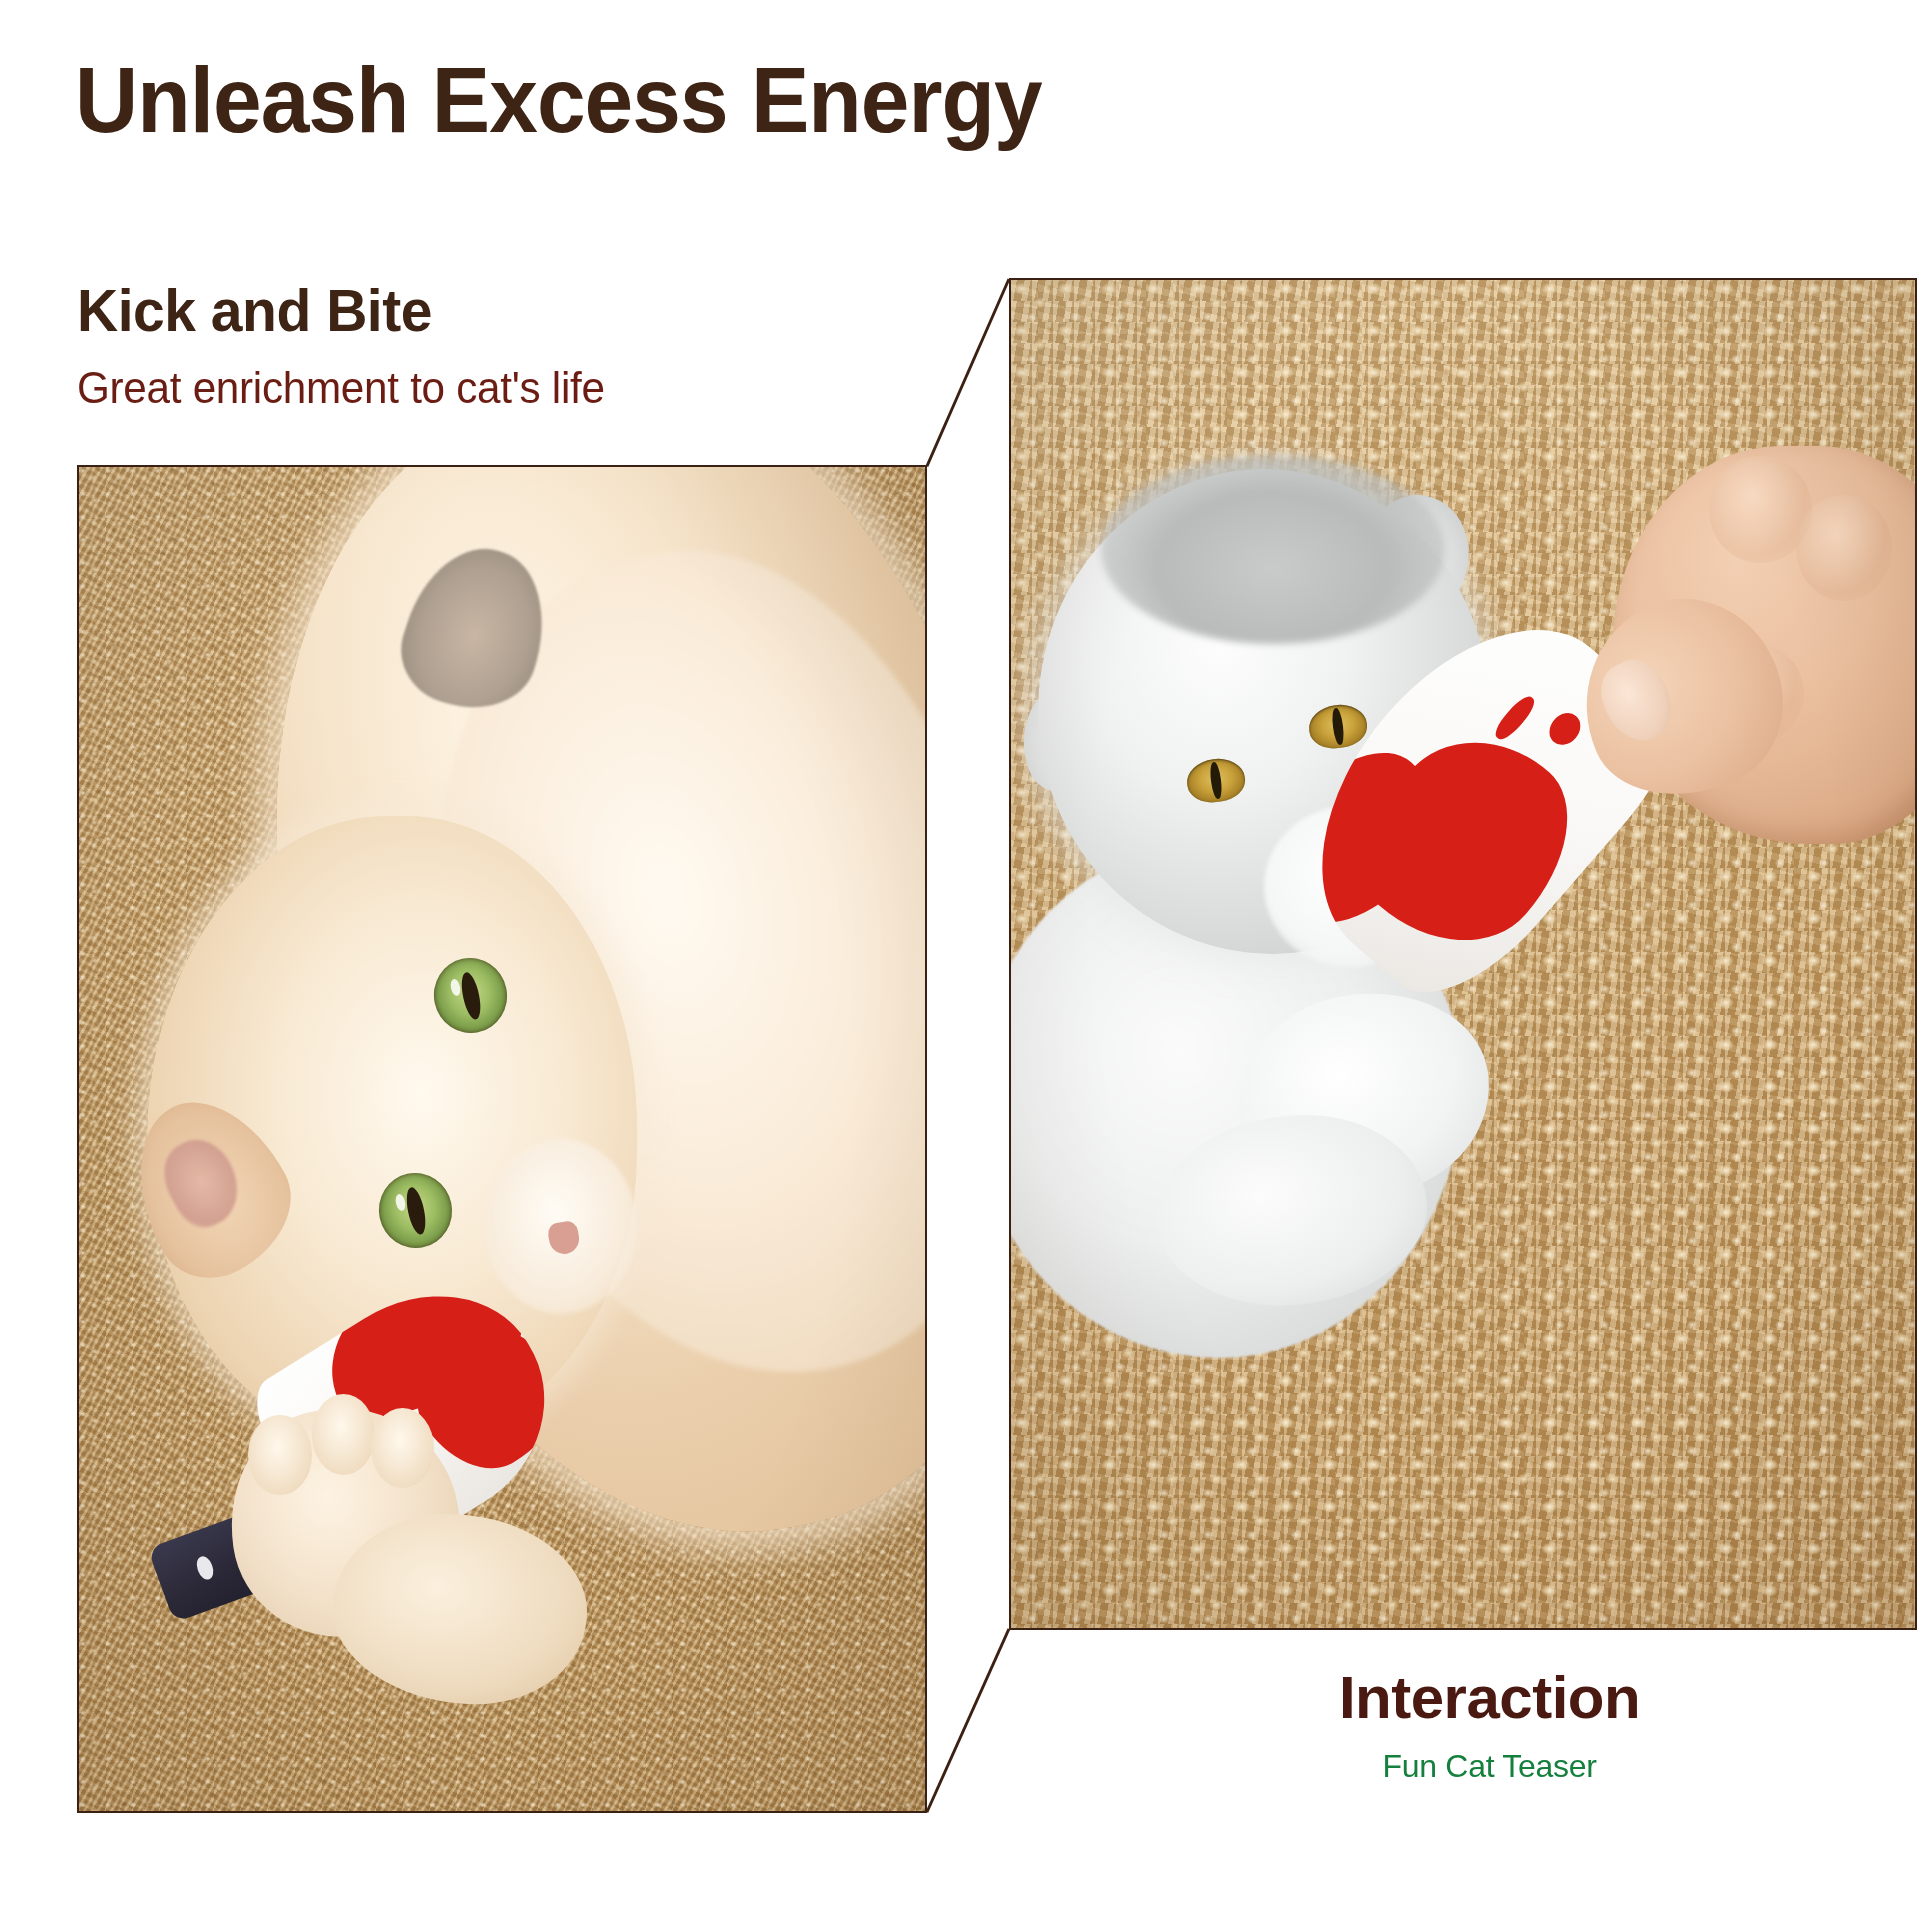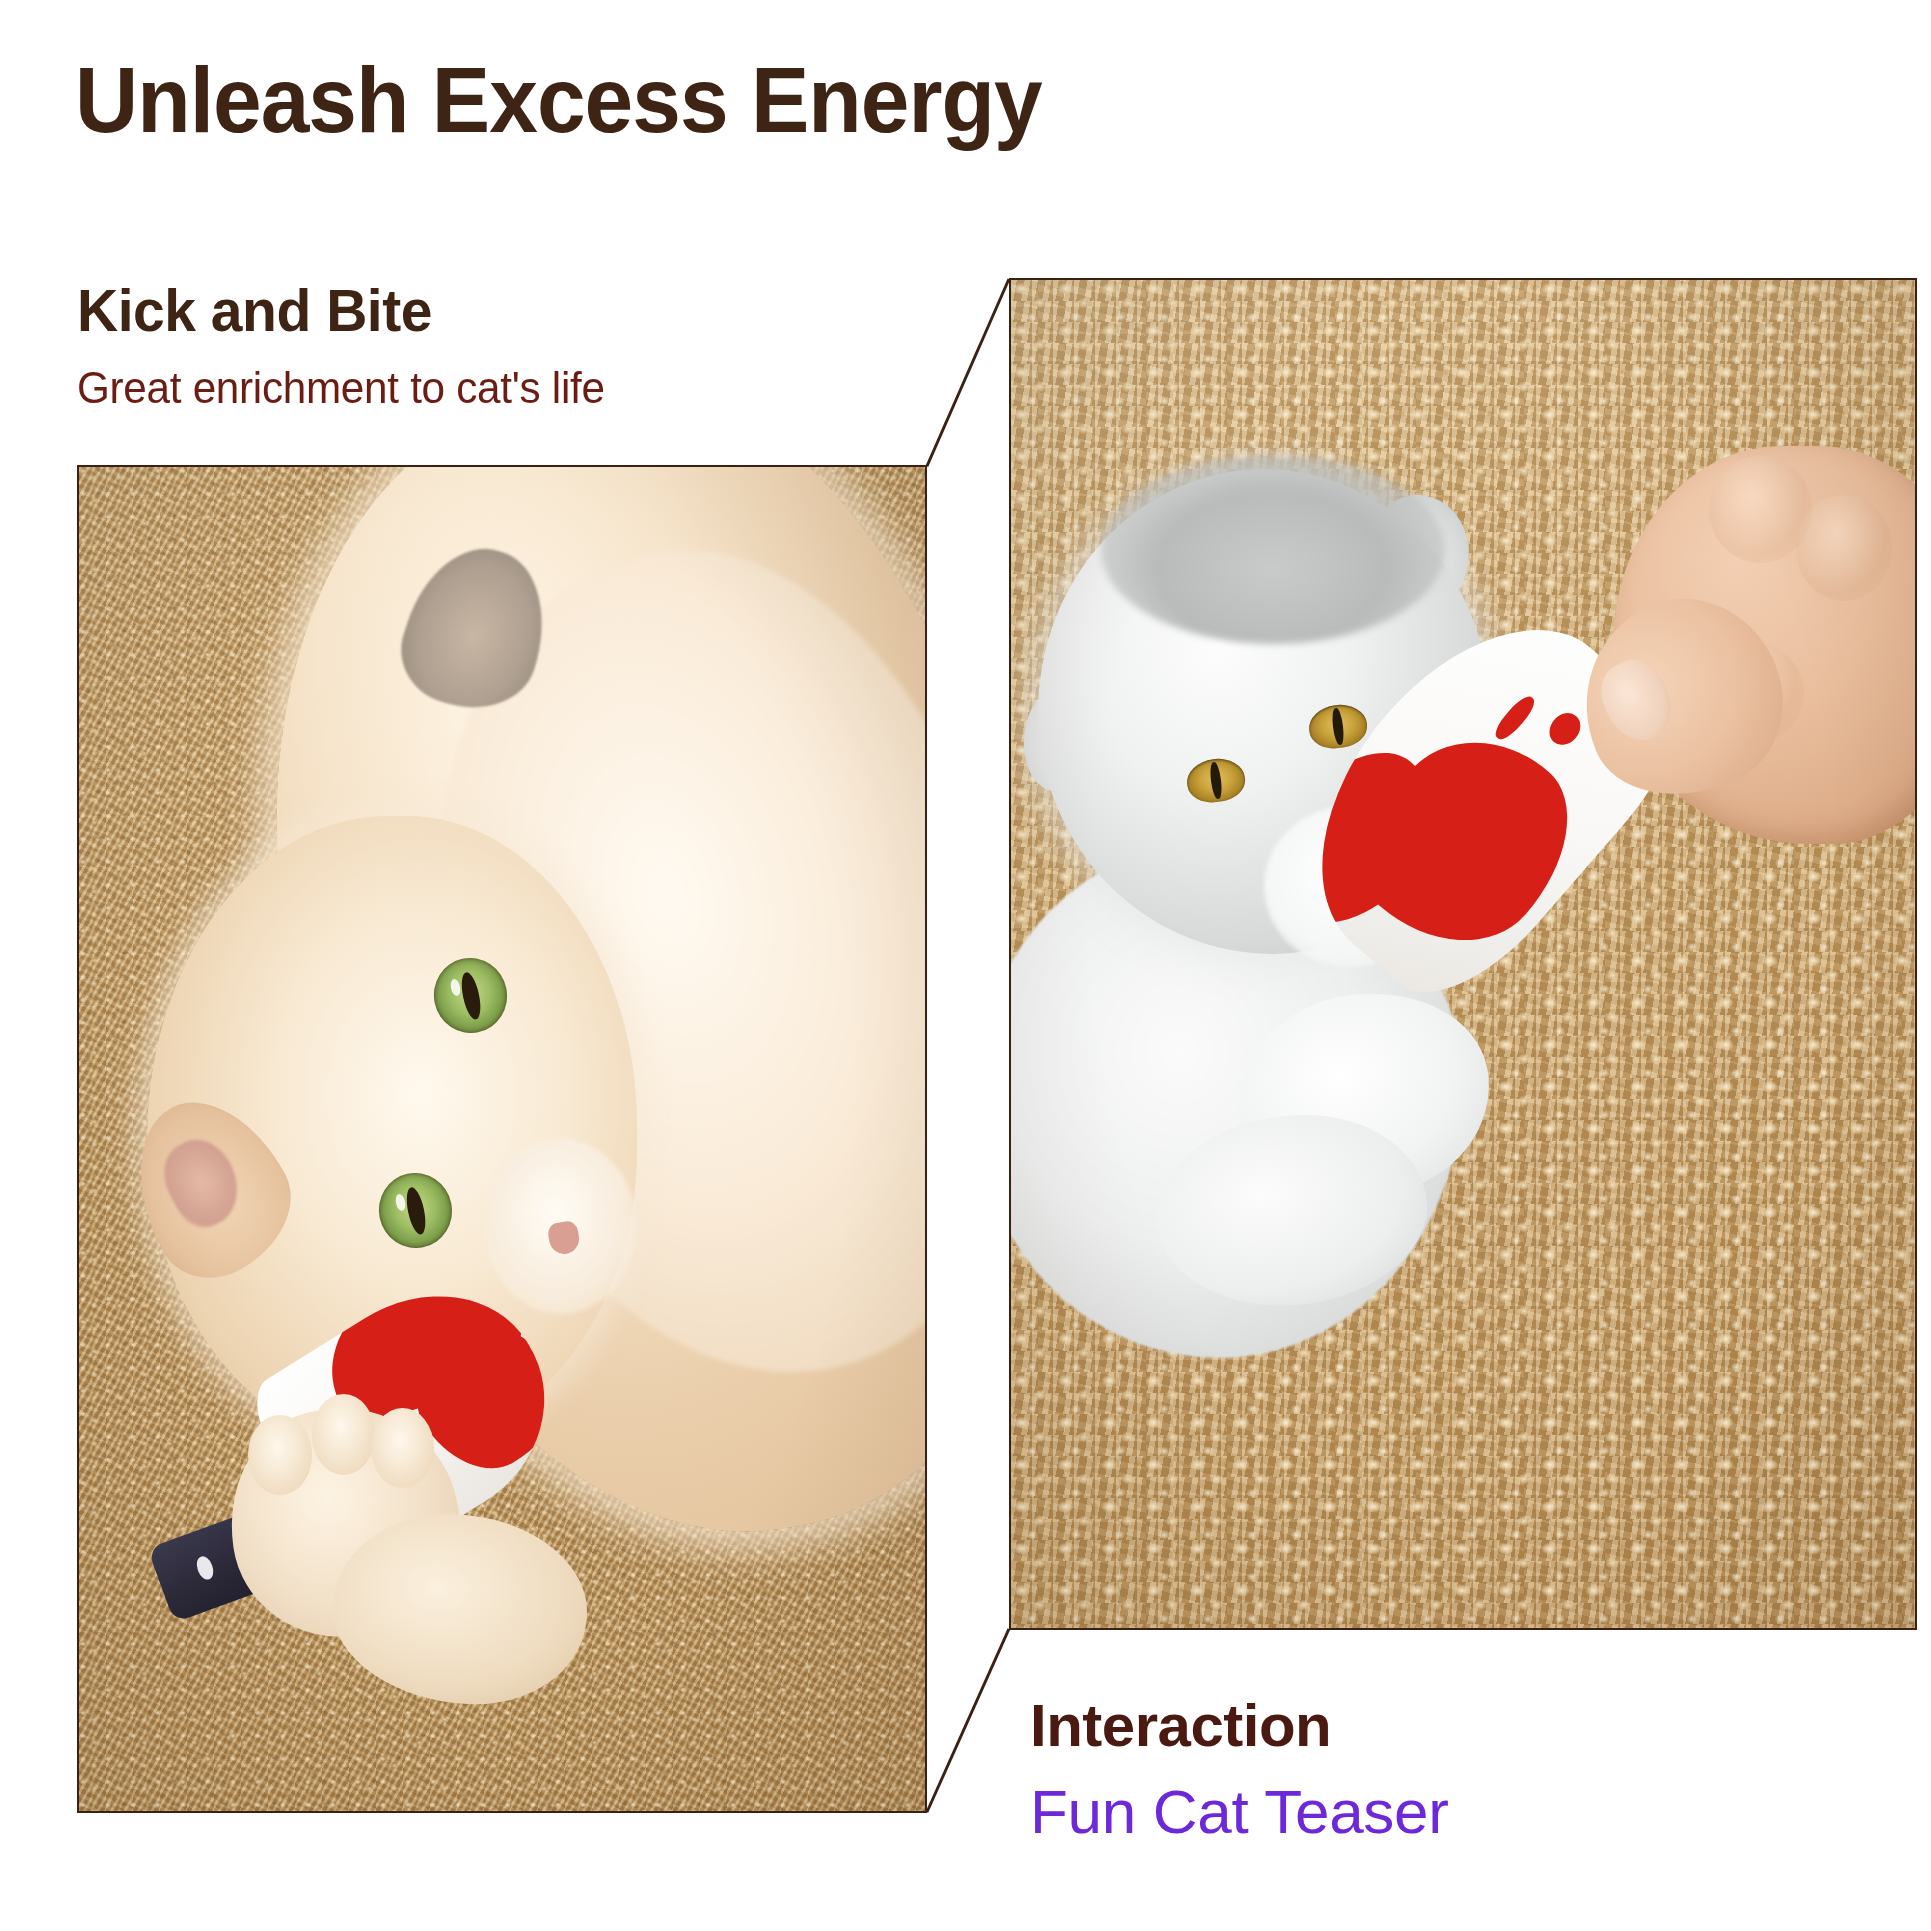--- a/index.html
+++ b/index.html
@@ -53,37 +53,36 @@
     color: #6B1D14;
     line-height: 1.2;
     margin-top: 17.4px;
     letter-spacing: -0.3px;
     transform: scaleX(0.96);
     transform-origin: left top;
   }
 
   #right-caption {
     position: absolute;
-    right: 32px;
+    right: 7px;
     top: 1664px;
     width: 869px;
-    text-align: left;
-    margin-top: 28px;
+    text-align: center;
   }
   #right-caption .cap-title {
     font-size: 60px;
     font-weight: bold;
     color: #4A1A12;
     line-height: 1.12;
     letter-spacing: -0.5px;
   }
   #right-caption .cap-sub {
-    font-size: 62px;
+    font-size: 32px;
     font-weight: normal;
-    color: #6d28d9;
+    color: #15803d;
     line-height: 1.2;
     margin-top: 15.4px;
     letter-spacing: -0.3px;
   }
 
   
   #connectors {
     position: absolute;
     left: 0; top: 0;
     width: 1931px; height: 1931px;

